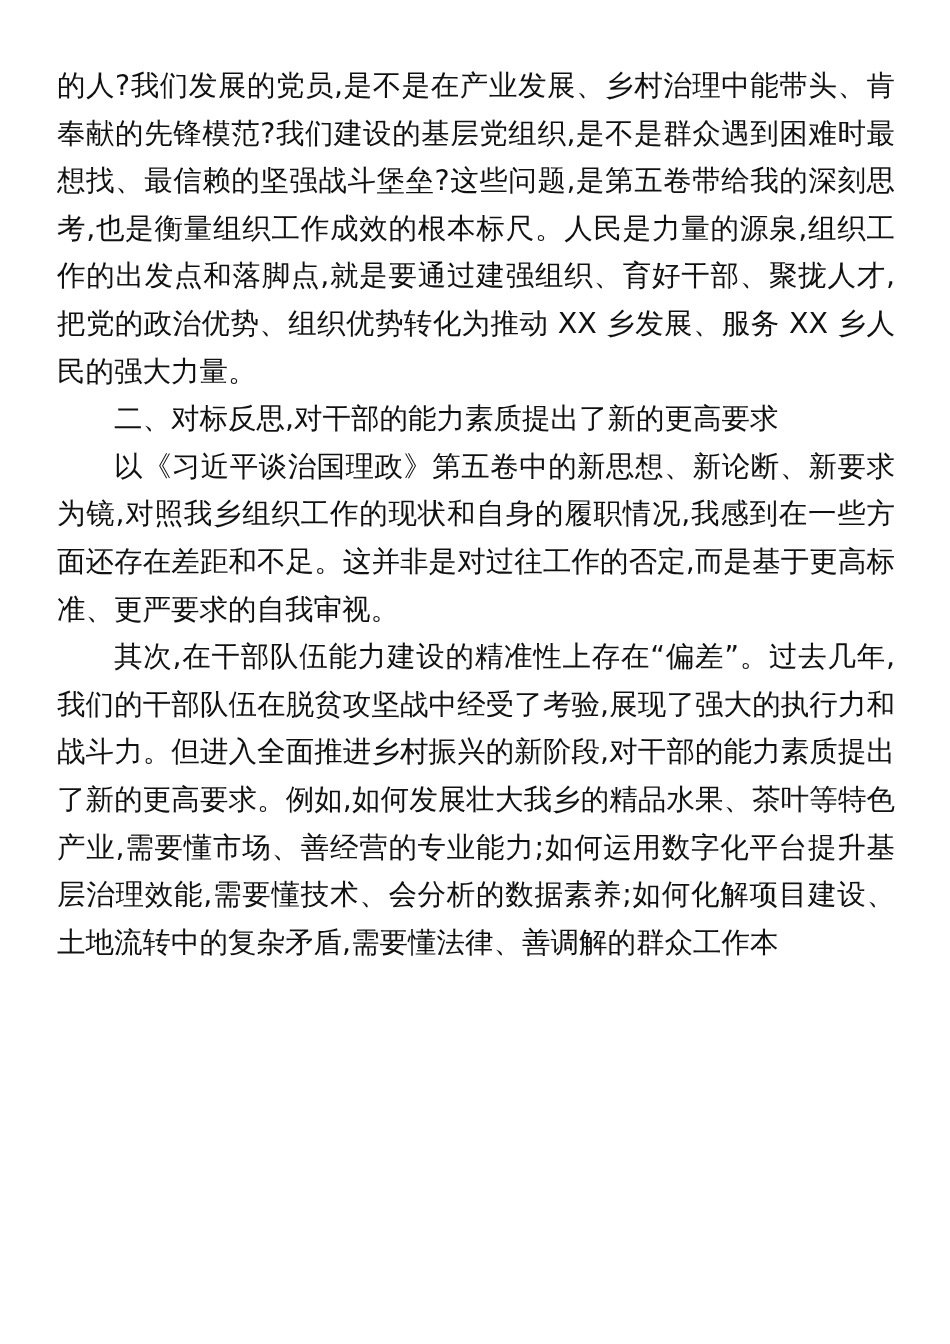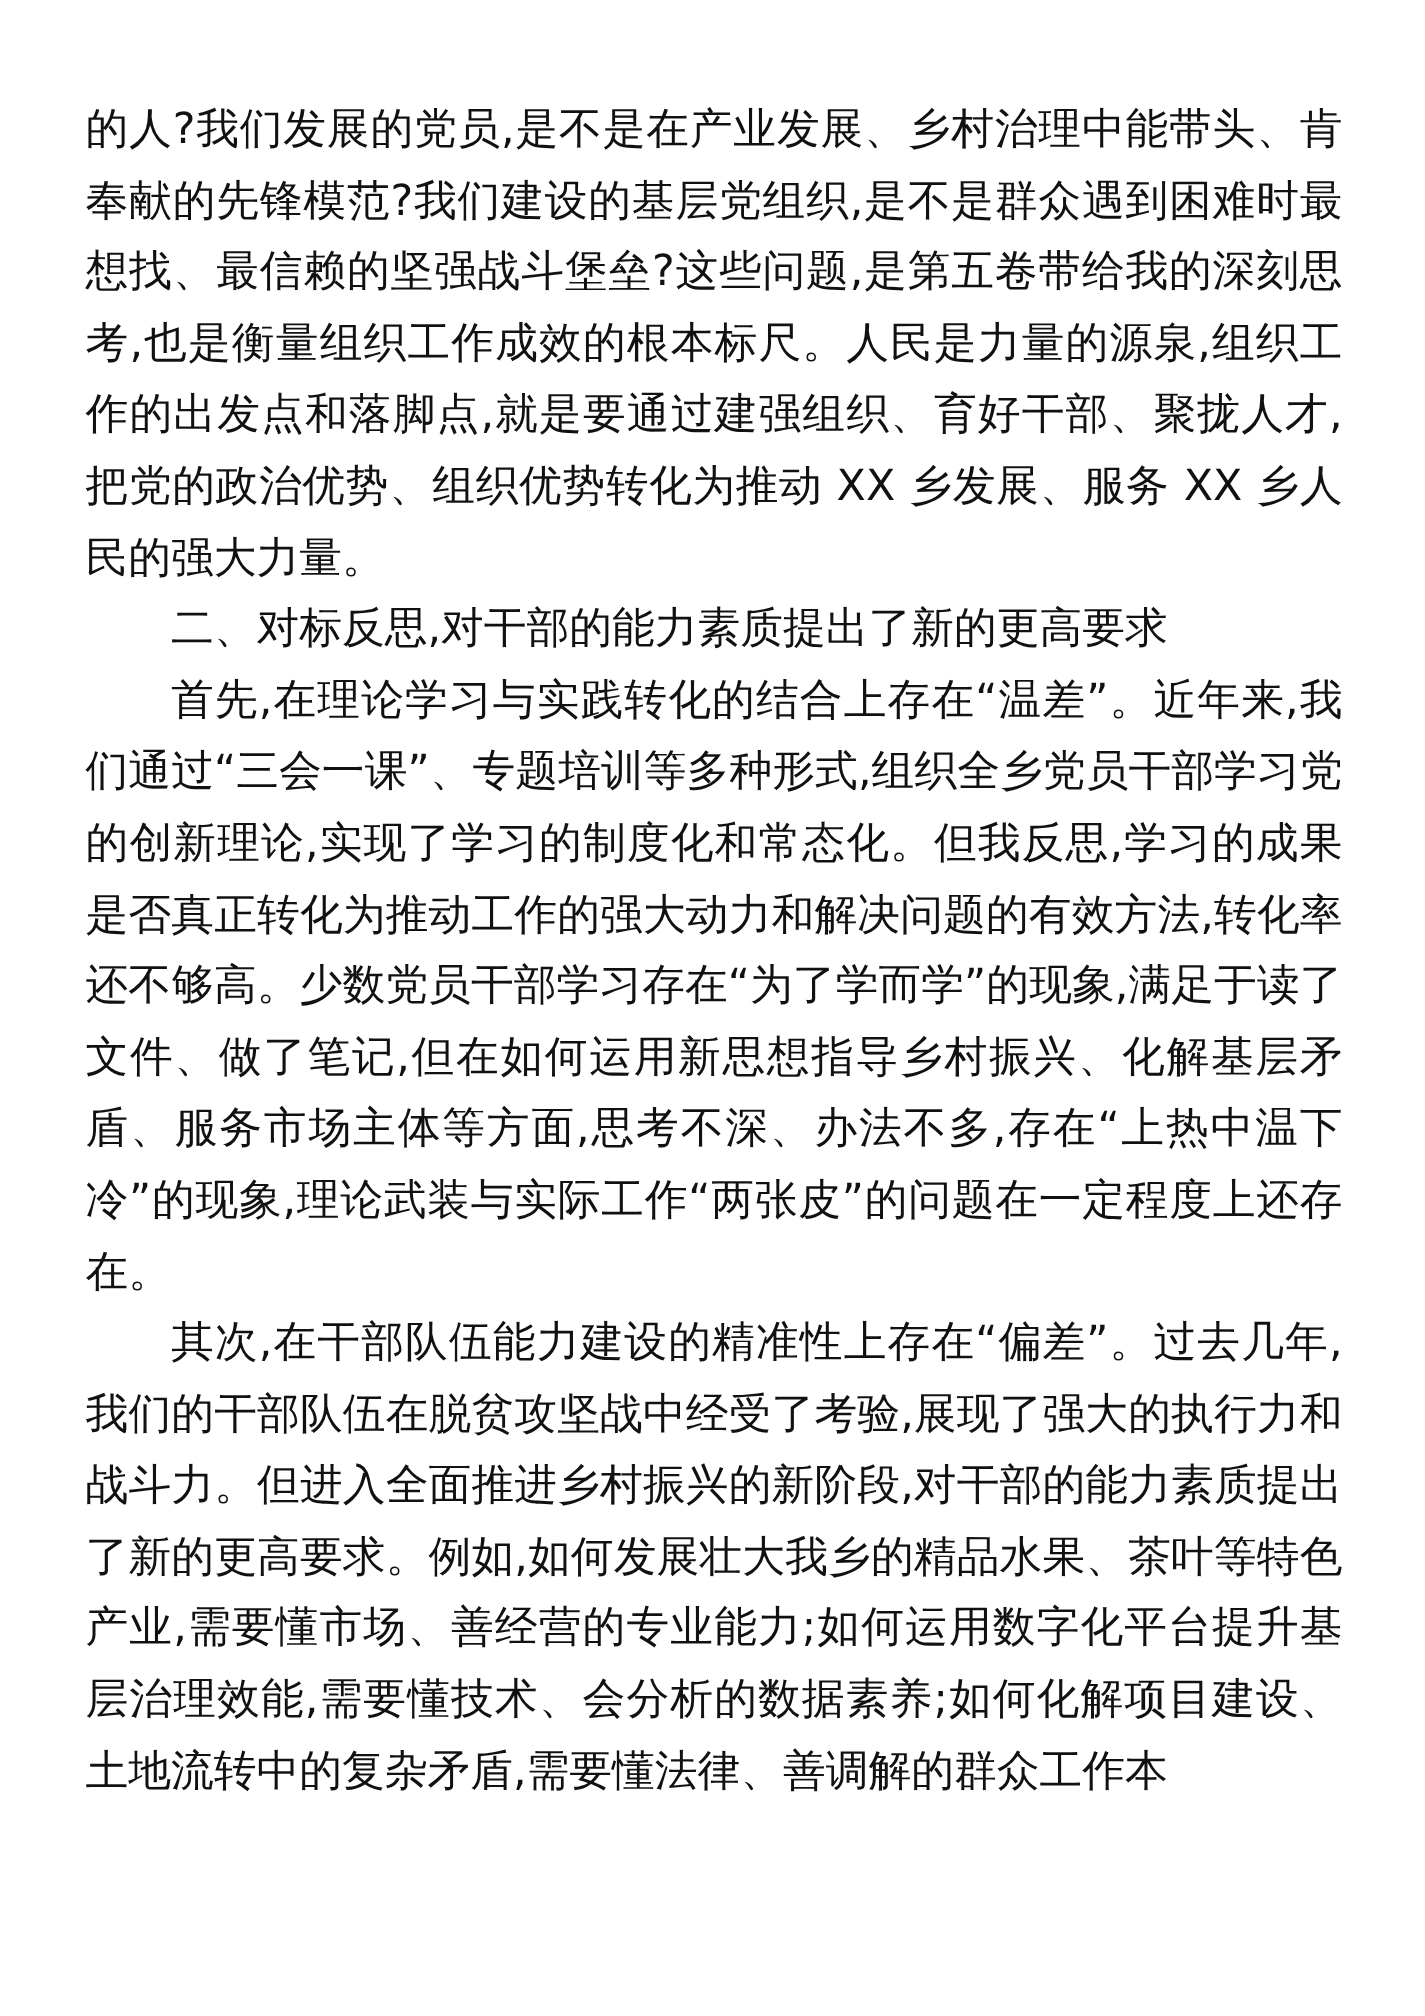--- a/index.html
+++ b/index.html
@@ -46,19 +46,19 @@
 </head>
 <body>
 
 <div class="page">
   <div class="doc-body">
 
     <p class="para cont">的人?我们发展的党员,是不是在产业发展、乡村治理中能带头、肯奉献的先锋模范?我们建设的基层党组织,是不是群众遇到困难时最想找、最信赖的坚强战斗堡垒?这些问题,是第五卷带给我的深刻思考,也是衡量组织工作成效的根本标尺。人民是力量的源泉,组织工作的出发点和落脚点,就是要通过建强组织、育好干部、聚拢人才,把党的政治优势、组织优势转化为推动 XX 乡发展、服务 XX 乡人民的强大力量。</p>
 
     <p class="para heading">二、对标反思,对干部的能力素质提出了新的更高要求</p>
 
+    <p class="para indent">以《习近平谈治国理政》第五卷中的新思想、新论断、新要求为镜,对照我乡组织工作的现状和自身的履职情况,我感到在一些方面还存在差距和不足。这并非是对过往工作的否定,而是基于更高标准、更严要求的自我审视。</p>
 
-    <p class="para indent">首先,在理论学习与实践转化的结合上存在“温差”。近年来,我们通过“三会一课”、专题培训等多种形式,组织全乡党员干部学习党的创新理论,实现了学习的制度化和常态化。但我反思,学习的成果是否真正转化为推动工作的强大动力和解决问题的有效方法,转化率还不够高。少数党员干部学习存在“为了学而学”的现象,满足于读了文件、做了笔记,但在如何运用新思想指导乡村振兴、化解基层矛盾、服务市场主体等方面,思考不深、办法不多,存在“上热中温下冷”的现象,理论武装与实际工作“两张皮”的问题在一定程度上还存在。</p>
 
     <p class="para indent">其次,在干部队伍能力建设的精准性上存在“偏差”。过去几年,我们的干部队伍在脱贫攻坚战中经受了考验,展现了强大的执行力和战斗力。但进入全面推进乡村振兴的新阶段,对干部的能力素质提出了新的更高要求。例如,如何发展壮大我乡的精品水果、茶叶等特色产业,需要懂市场、善经营的专业能力;如何运用数字化平台提升基层治理效能,需要懂技术、会分析的数据素养;如何化解项目建设、土地流转中的复杂矛盾,需要懂法律、善调解的群众工作本</p>
 
   </div>
 </div>
 
 </body></html>

